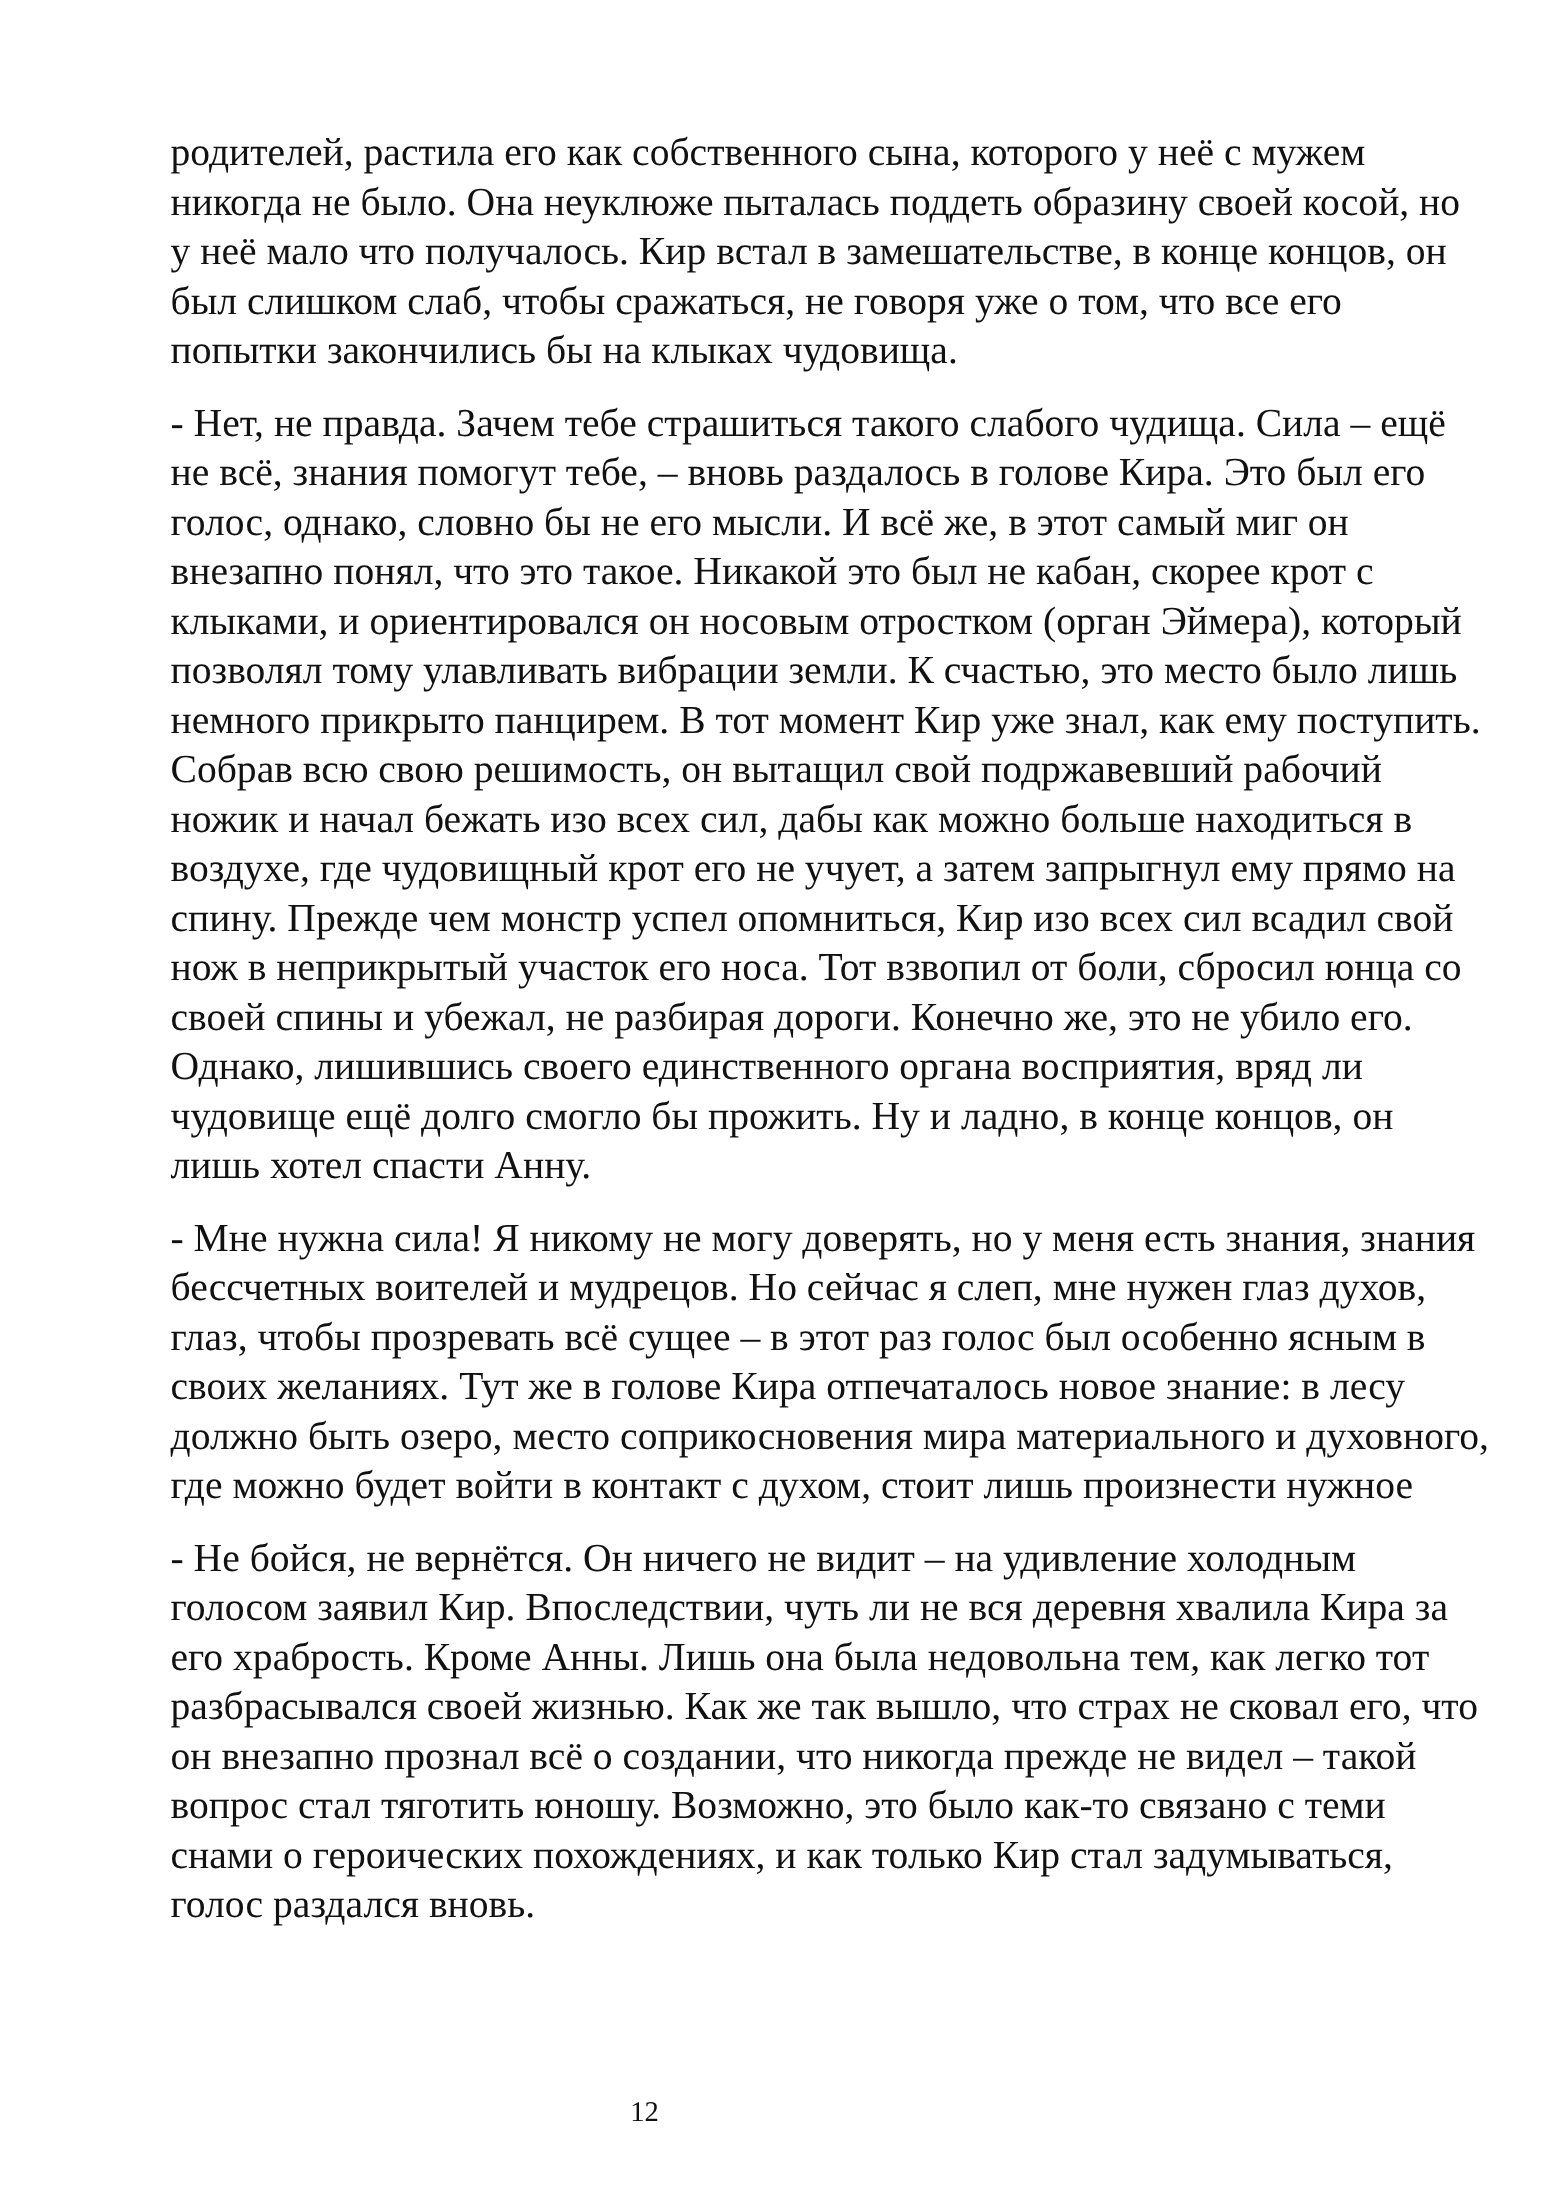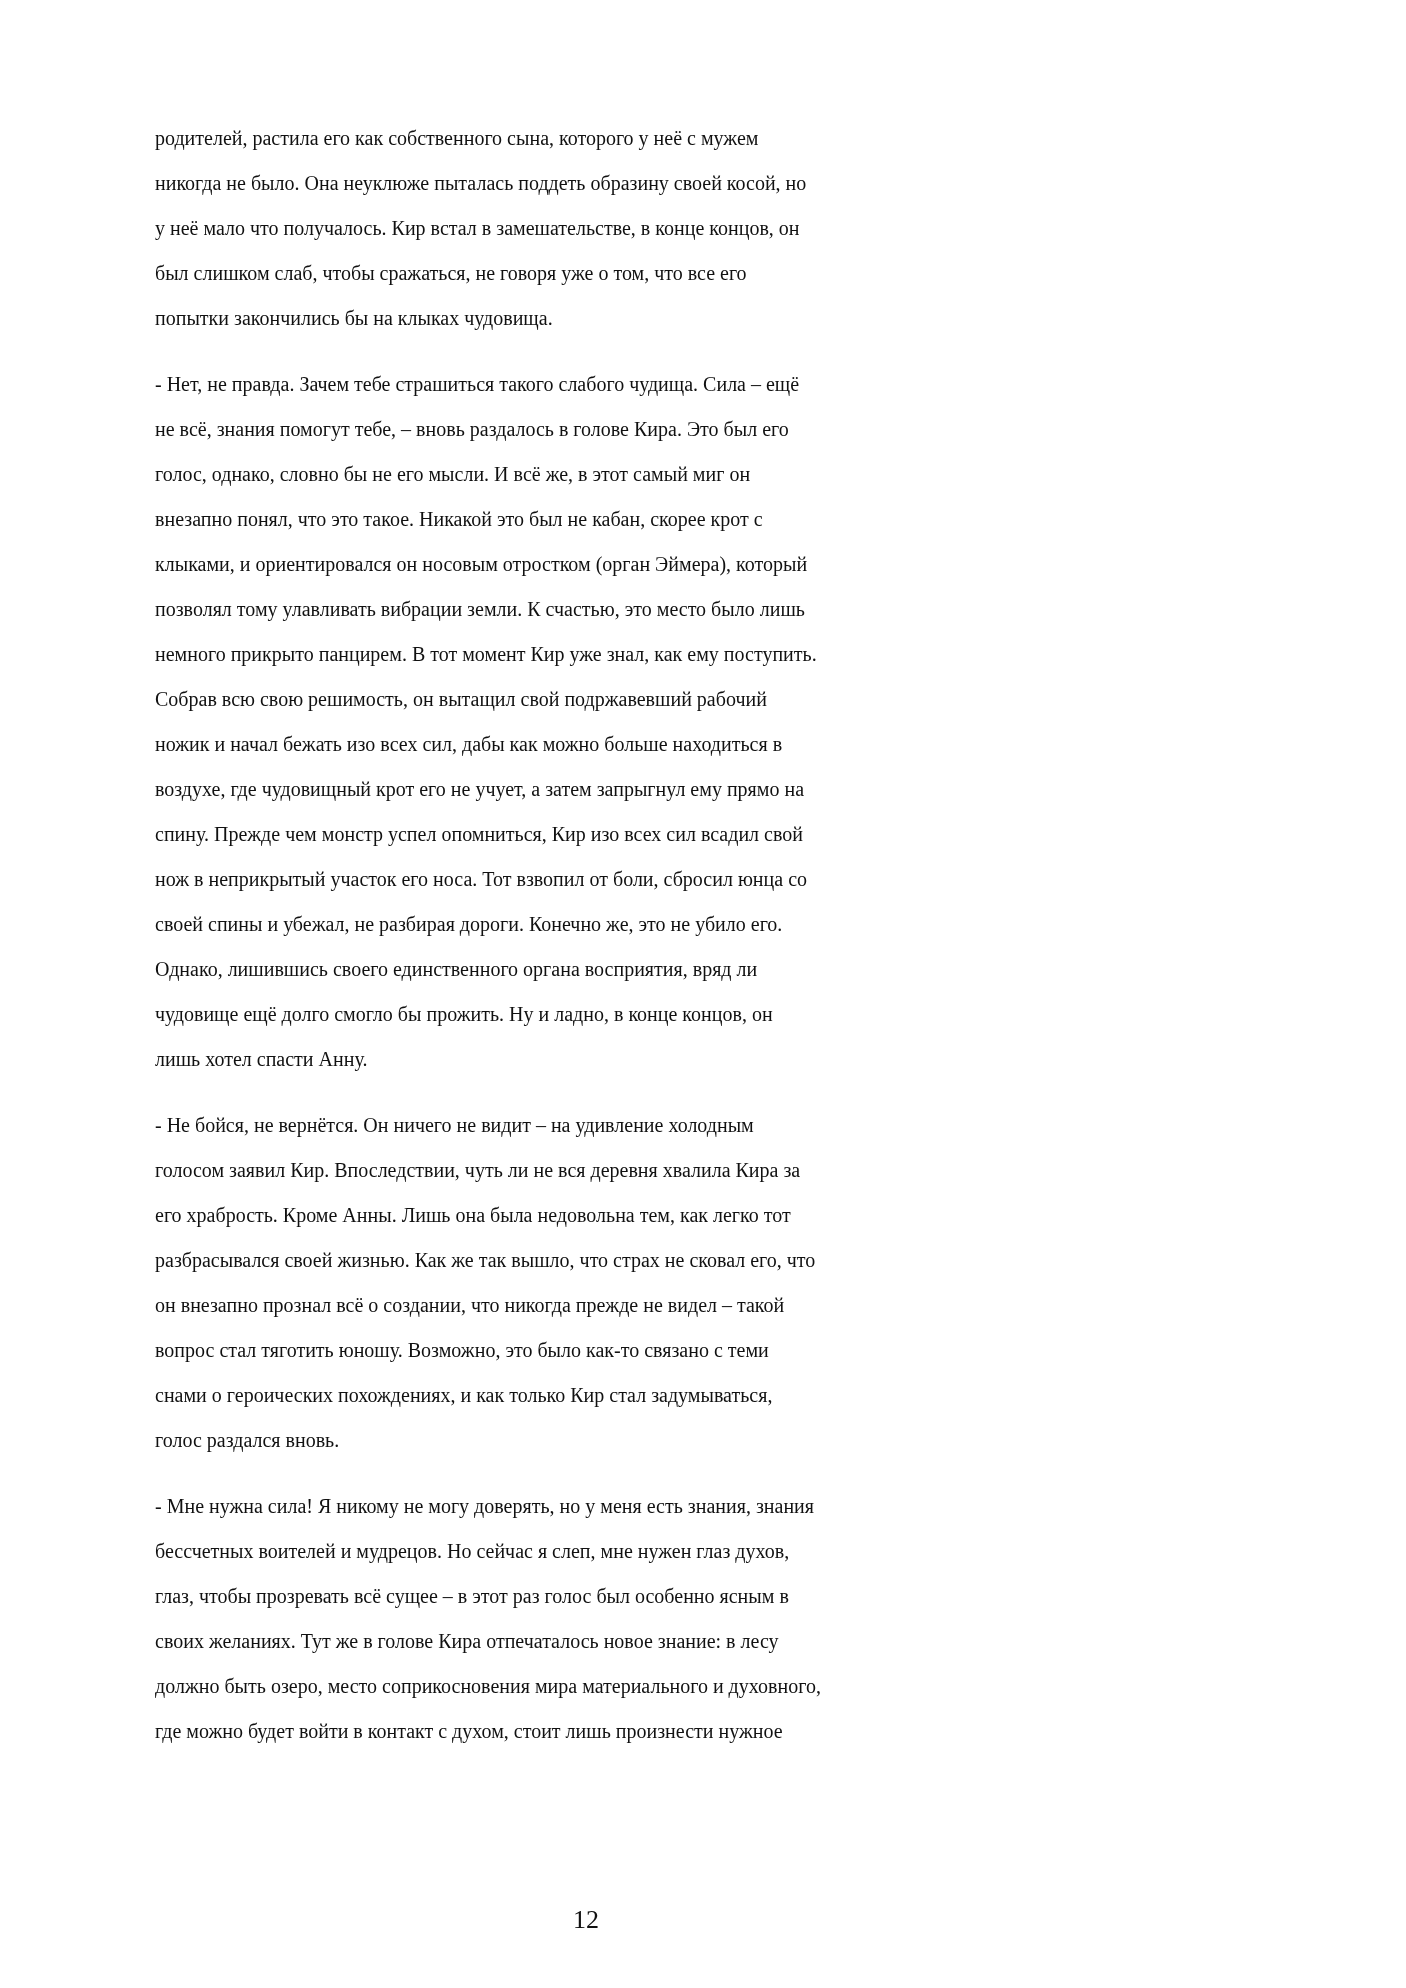--- a/index.html
+++ b/index.html
@@ -21,21 +21,21 @@
     background: #ffffff;
   }
   .body-text {
     position: absolute;
     left: 155px;
     top: 116px;
     width: 1240px;
   }
   .para {
     margin: 0 0 21px 0;
-    font-size: 20px;
+    font-size: 36px;
     line-height: 45px;
     white-space: pre-line;
     text-align: left;
   }
   .page-number {
     position: absolute;
     top: 1905px;
     left: 0;
     width: 1172px;
     text-align: center;
@@ -62,29 +62,29 @@
 немного прикрыто панцирем. В тот момент Кир уже знал, как ему поступить.
 Собрав всю свою решимость, он вытащил свой подржавевший рабочий
 ножик и начал бежать изо всех сил, дабы как можно больше находиться в
 воздухе, где чудовищный крот его не учует, а затем запрыгнул ему прямо на
 спину. Прежде чем монстр успел опомниться, Кир изо всех сил всадил свой
 нож в неприкрытый участок его носа. Тот взвопил от боли, сбросил юнца со
 своей спины и убежал, не разбирая дороги. Конечно же, это не убило его.
 Однако, лишившись своего единственного органа восприятия, вряд ли
 чудовище ещё долго смогло бы прожить. Ну и ладно, в конце концов, он
 лишь хотел спасти Анну.</p>
+    <p class="para">- Мне нужна сила! Я никому не могу доверять, но у меня есть знания, знания
+бессчетных воителей и мудрецов. Но сейчас я слеп, мне нужен глаз духов,
+глаз, чтобы прозревать всё сущее – в этот раз голос был особенно ясным в
+своих желаниях. Тут же в голове Кира отпечаталось новое знание: в лесу
+должно быть озеро, место соприкосновения мира материального и духовного,
+где можно будет войти в контакт с духом, стоит лишь произнести нужное</p>
     <p class="para">- Не бойся, не вернётся. Он ничего не видит – на удивление холодным
 голосом заявил Кир. Впоследствии, чуть ли не вся деревня хвалила Кира за
 его храбрость. Кроме Анны. Лишь она была недовольна тем, как легко тот
 разбрасывался своей жизнью. Как же так вышло, что страх не сковал его, что
 он внезапно прознал всё о создании, что никогда прежде не видел – такой
 вопрос стал тяготить юношу. Возможно, это было как-то связано с теми
 снами о героических похождениях, и как только Кир стал задумываться,
 голос раздался вновь.</p>
-    <p class="para">- Мне нужна сила! Я никому не могу доверять, но у меня есть знания, знания
-бессчетных воителей и мудрецов. Но сейчас я слеп, мне нужен глаз духов,
-глаз, чтобы прозревать всё сущее – в этот раз голос был особенно ясным в
-своих желаниях. Тут же в голове Кира отпечаталось новое знание: в лесу
-должно быть озеро, место соприкосновения мира материального и духовного,
-где можно будет войти в контакт с духом, стоит лишь произнести нужное</p>
   </div>
   <div class="page-number">12</div>
 </div>
 
 </body></html>

